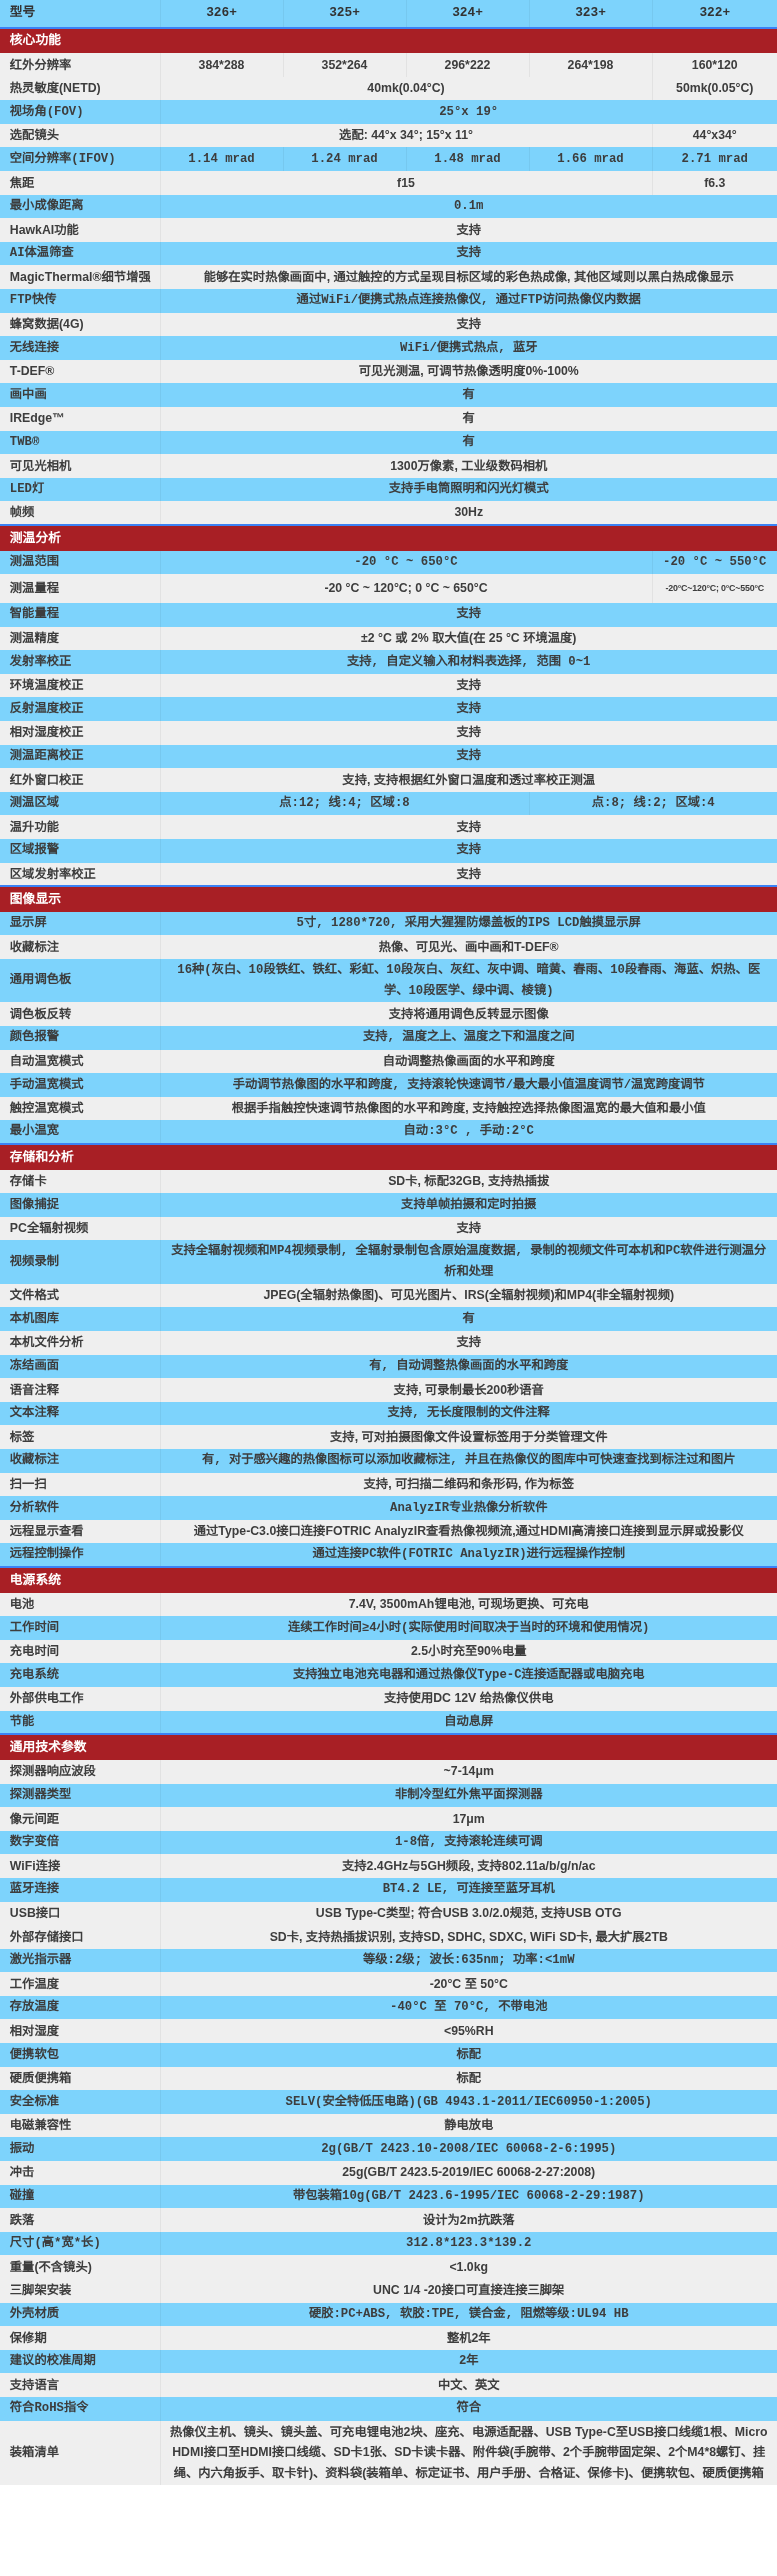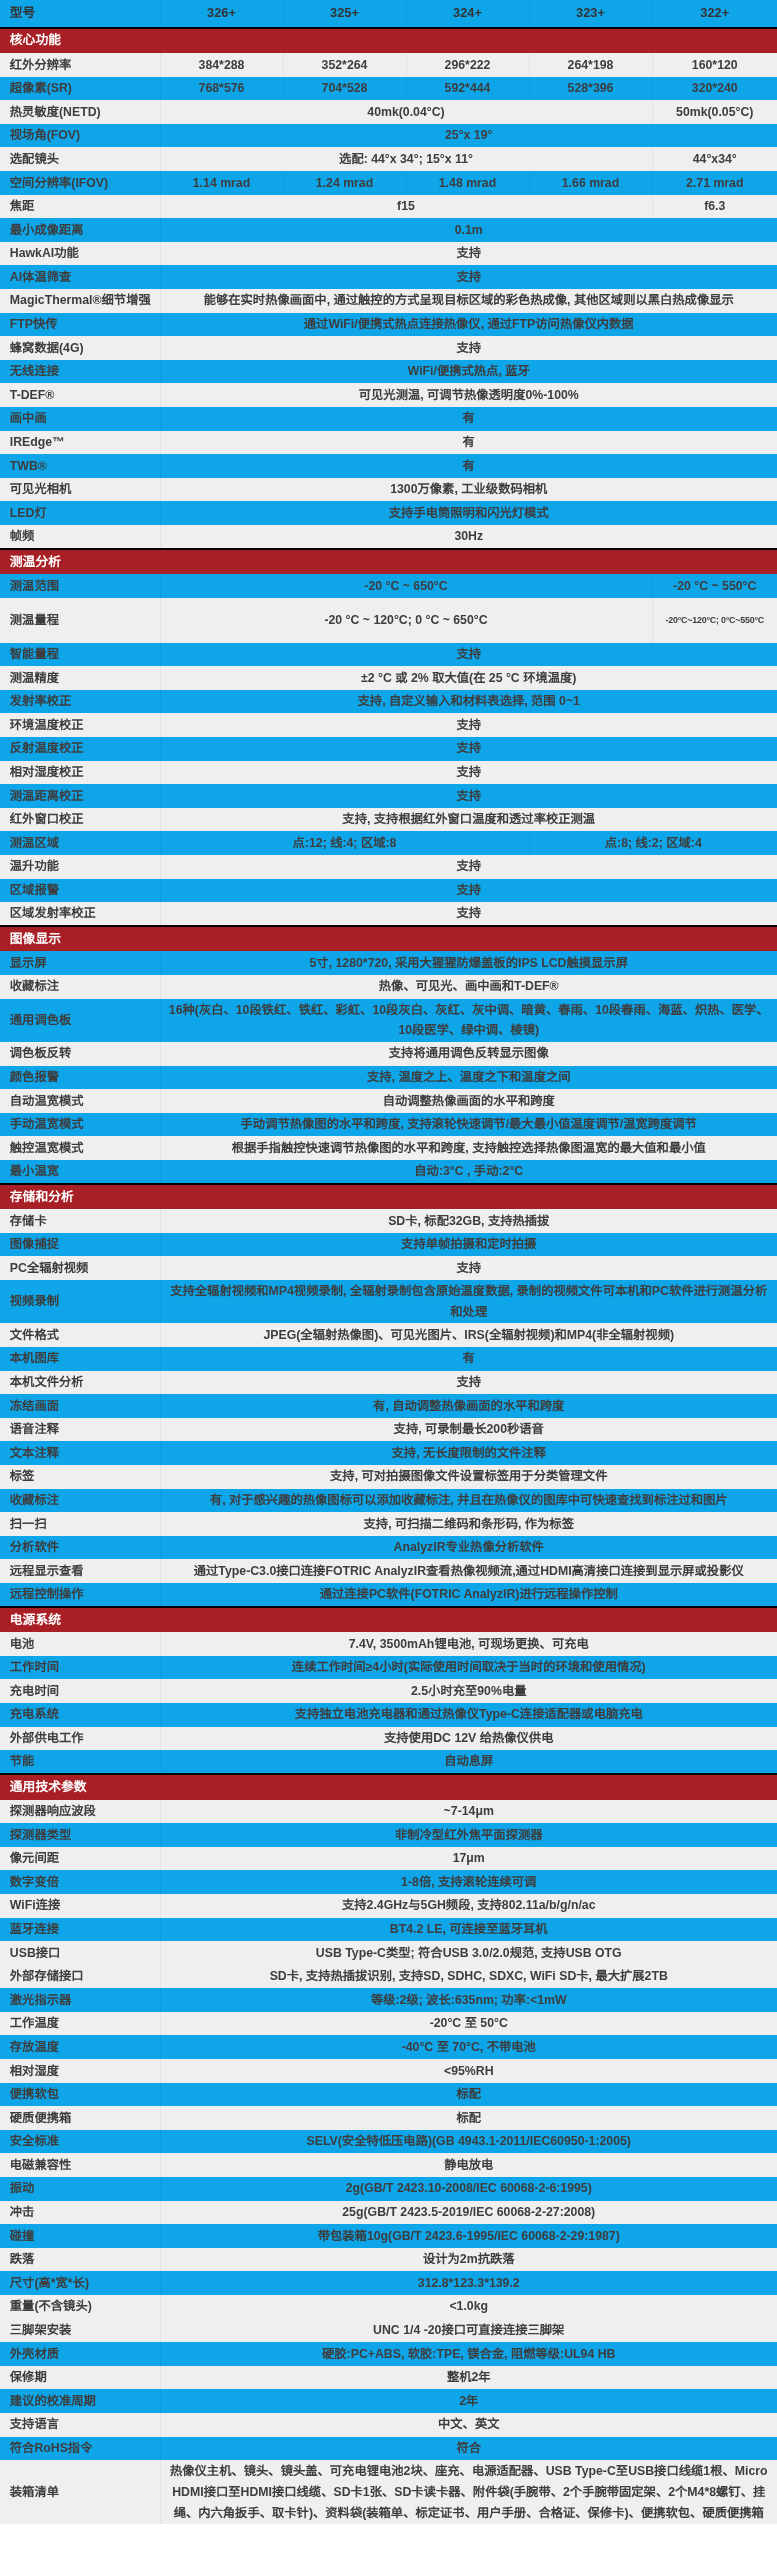--- a/index.html
+++ b/index.html
@@ -26,33 +26,33 @@
   .spec th:last-child,.spec td:last-child{border-right:none;}
   .spec tr{height:23.6px;}
   .spec tr.header-row{height:27.5px;}
   .spec tr.header-row th{color:#333;font-size:12.8px;}
   .spec th.label-col,.spec td.label-cell{
     text-align:left;
     padding-left:9.8px;
   }
   .spec td.value-cell,.spec th.model-col{text-align:center;}
   .spec tr.row-gray{background:#efefef;}
-  .spec tr.row-white{background:#0ea5e9;}
+  .spec tr.row-white{background:#7dd3fc;font-family:Liberation Mono, monospace;}
   .spec tr.section-row{height:25.6px;}
   .spec tr.section-row td{
     background:#a81f25;
     color:#ffffff;
     font-weight:700;
     font-size:12.8px;
     text-align:left;
     padding-left:9.8px;
     border-right:none;
-    border-top:2px solid #000000;
+    border-top:2px solid #3b82f6;
   }
-  .spec td.small-text{font-size:8.9px;letter-spacing:-0.2px;padding:12px 2px;}
+  .spec td.small-text{font-size:8.9px;letter-spacing:-0.2px;padding:4px 2px;}
 </style>
 </head>
 <body>
 
 <table class="spec">
   <colgroup>
     <col style="width:160px">
     <col style="width:123px">
     <col style="width:123px">
     <col style="width:123px">
@@ -74,28 +74,20 @@
         <td colspan="6">核心功能</td>
       </tr>
       <tr class="row-gray">
         <td class="label-cell">红外分辨率</td>
         <td class="value-cell">384*288</td>
         <td class="value-cell">352*264</td>
         <td class="value-cell">296*222</td>
         <td class="value-cell">264*198</td>
         <td class="value-cell">160*120</td>
       </tr>
-      <tr class="row-white">
-        <td class="label-cell">超像素(SR)</td>
-        <td class="value-cell">768*576</td>
-        <td class="value-cell">704*528</td>
-        <td class="value-cell">592*444</td>
-        <td class="value-cell">528*396</td>
-        <td class="value-cell">320*240</td>
-      </tr>
       <tr class="row-gray">
         <td class="label-cell">热灵敏度(NETD)</td>
         <td class="value-cell" colspan="4">40mk(0.04°C)</td>
         <td class="value-cell">50mk(0.05°C)</td>
       </tr>
       <tr class="row-white">
         <td class="label-cell">视场角(FOV)</td>
         <td class="value-cell" colspan="5">25°x 19°</td>
       </tr>
       <tr class="row-gray">

